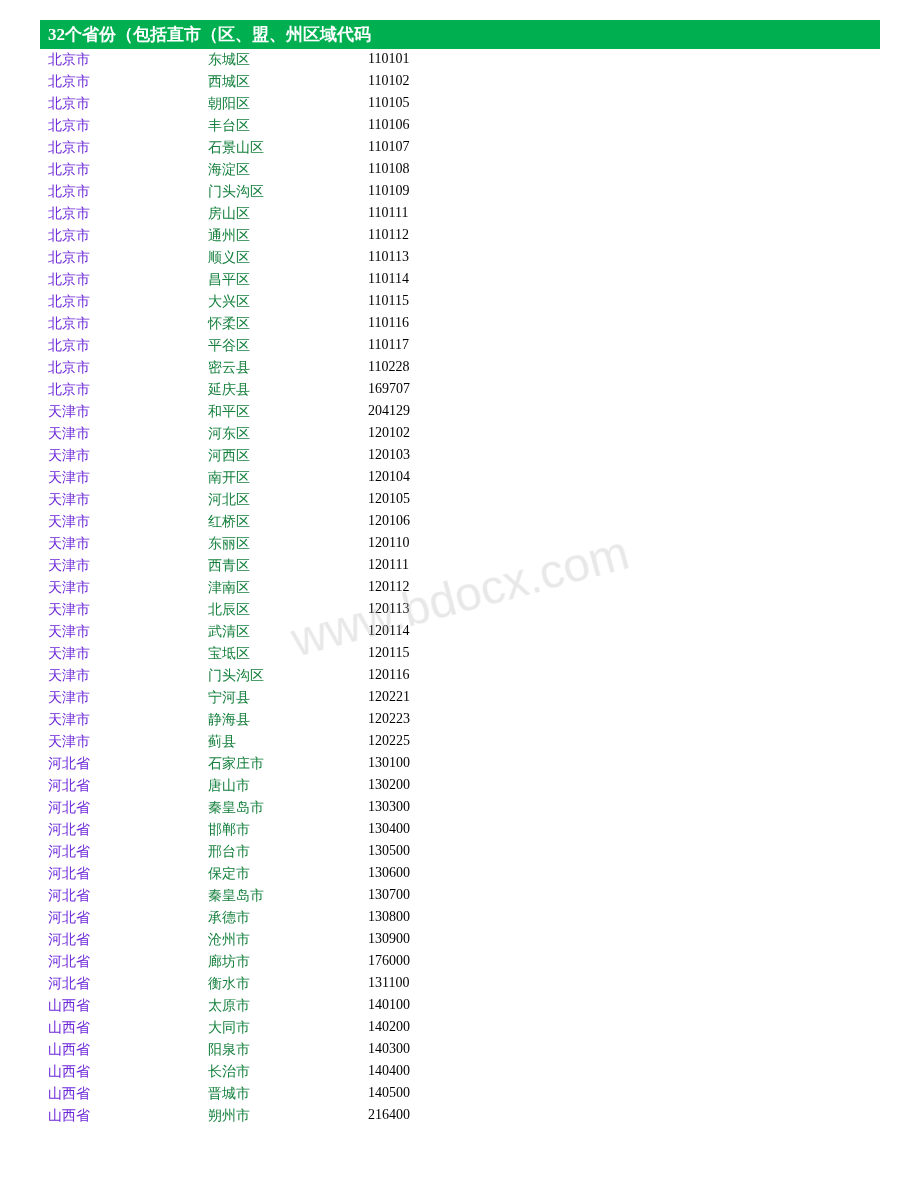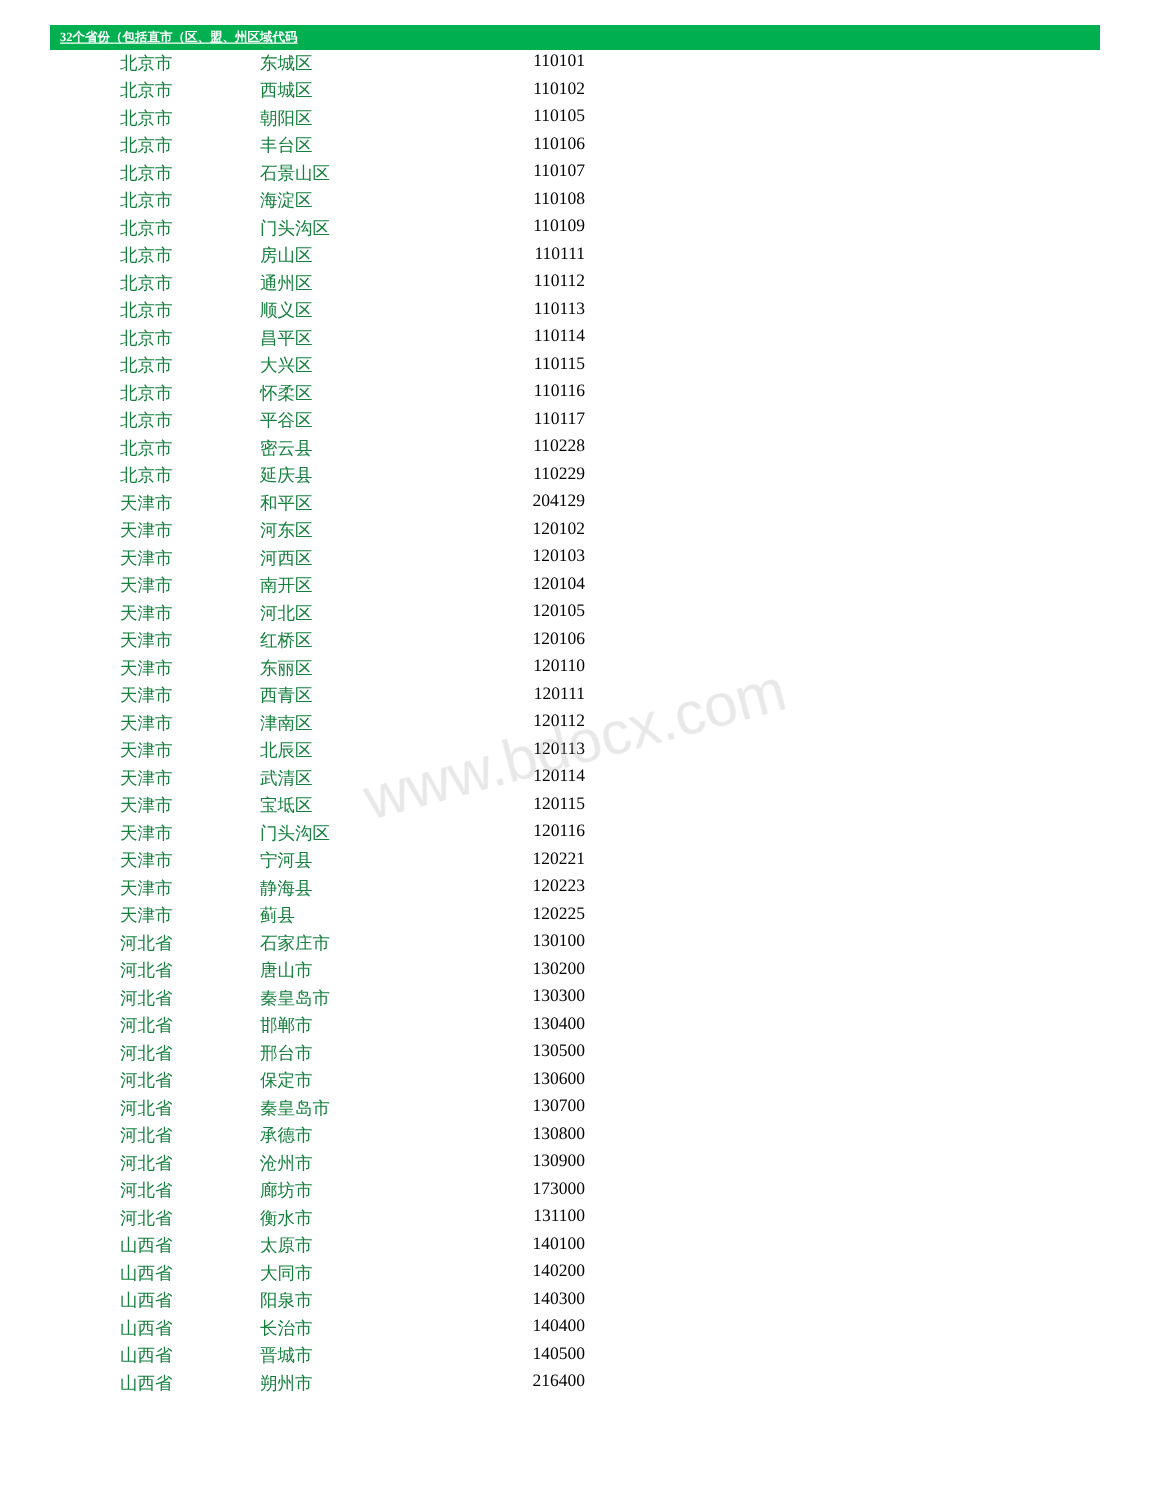--- a/index.html
+++ b/index.html
@@ -31,29 +31,28 @@
     .data-table {
       width: 100%;
     }
     .data-row {
       display: grid;
       grid-template-columns: 160px 160px 120px;
       padding: 2px 8px;
       border-bottom: none;
     }
     .col-province {
-      color: #15803d;
-      margin-left: 48px;
+      color: #6d28d9;
     }
     .col-city {
       color: #15803d;
     }
     .col-code {
       color: #000000;
-      text-align: right;
+      text-align: left;
       padding-right: 20px;
     }
     .watermark {
       position: fixed;
       top: 50%;
       left: 50%;
       transform: translate(-50%, -50%) rotate(-15deg);
       font-size: 48px;
       color: rgba(180, 180, 180, 0.3);
       font-family: Arial, sans-serif;
@@ -63,21 +62,21 @@
     }
   </style>
 </head>
 <body>
 
 <div class="page">
   <div class="watermark">www.bdocx.com</div>
 
   <div class="data-table">
     <div class="header-row">
-      <span style="grid-column: 1 / span 3; font-size:10px;text-decoration:underline;">32个省份（包括直市（区、盟、州区域代码</span>
+      <span style="grid-column: 1 / span 3; font-size:17px;">32个省份（包括直市（区、盟、州区域代码</span>
     </div>
     <div id="table-body">
         <div class="data-row">
           <span class="col-province">北京市</span>
           <span class="col-city">东城区</span>
           <span class="col-code">110101</span>
         </div>
         <div class="data-row">
           <span class="col-province">北京市</span>
           <span class="col-city">西城区</span>
@@ -144,21 +143,21 @@
           <span class="col-code">110117</span>
         </div>
         <div class="data-row">
           <span class="col-province">北京市</span>
           <span class="col-city">密云县</span>
           <span class="col-code">110228</span>
         </div>
         <div class="data-row">
           <span class="col-province">北京市</span>
           <span class="col-city">延庆县</span>
-          <span class="col-code">110229</span>
+          <span class="col-code">169707</span>
         </div>
         <div class="data-row">
           <span class="col-province">天津市</span>
           <span class="col-city">和平区</span>
           <span class="col-code">204129</span>
         </div>
         <div class="data-row">
           <span class="col-province">天津市</span>
           <span class="col-city">河东区</span>
           <span class="col-code">120102</span>
@@ -274,21 +273,21 @@
           <span class="col-code">130800</span>
         </div>
         <div class="data-row">
           <span class="col-province">河北省</span>
           <span class="col-city">沧州市</span>
           <span class="col-code">130900</span>
         </div>
         <div class="data-row">
           <span class="col-province">河北省</span>
           <span class="col-city">廊坊市</span>
-          <span class="col-code">173000</span>
+          <span class="col-code">176000</span>
         </div>
         <div class="data-row">
           <span class="col-province">河北省</span>
           <span class="col-city">衡水市</span>
           <span class="col-code">131100</span>
         </div>
         <div class="data-row">
           <span class="col-province">山西省</span>
           <span class="col-city">太原市</span>
           <span class="col-code">140100</span>

